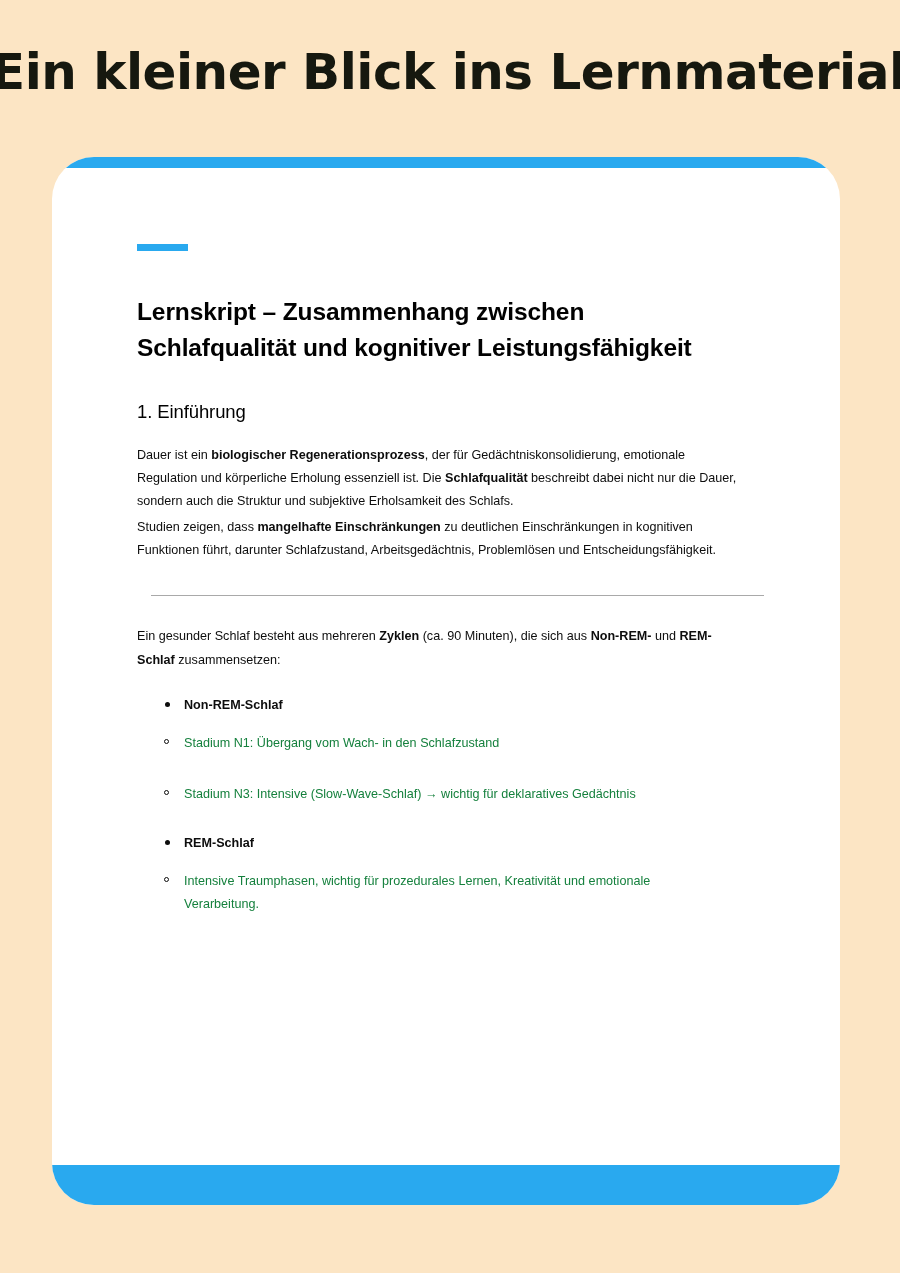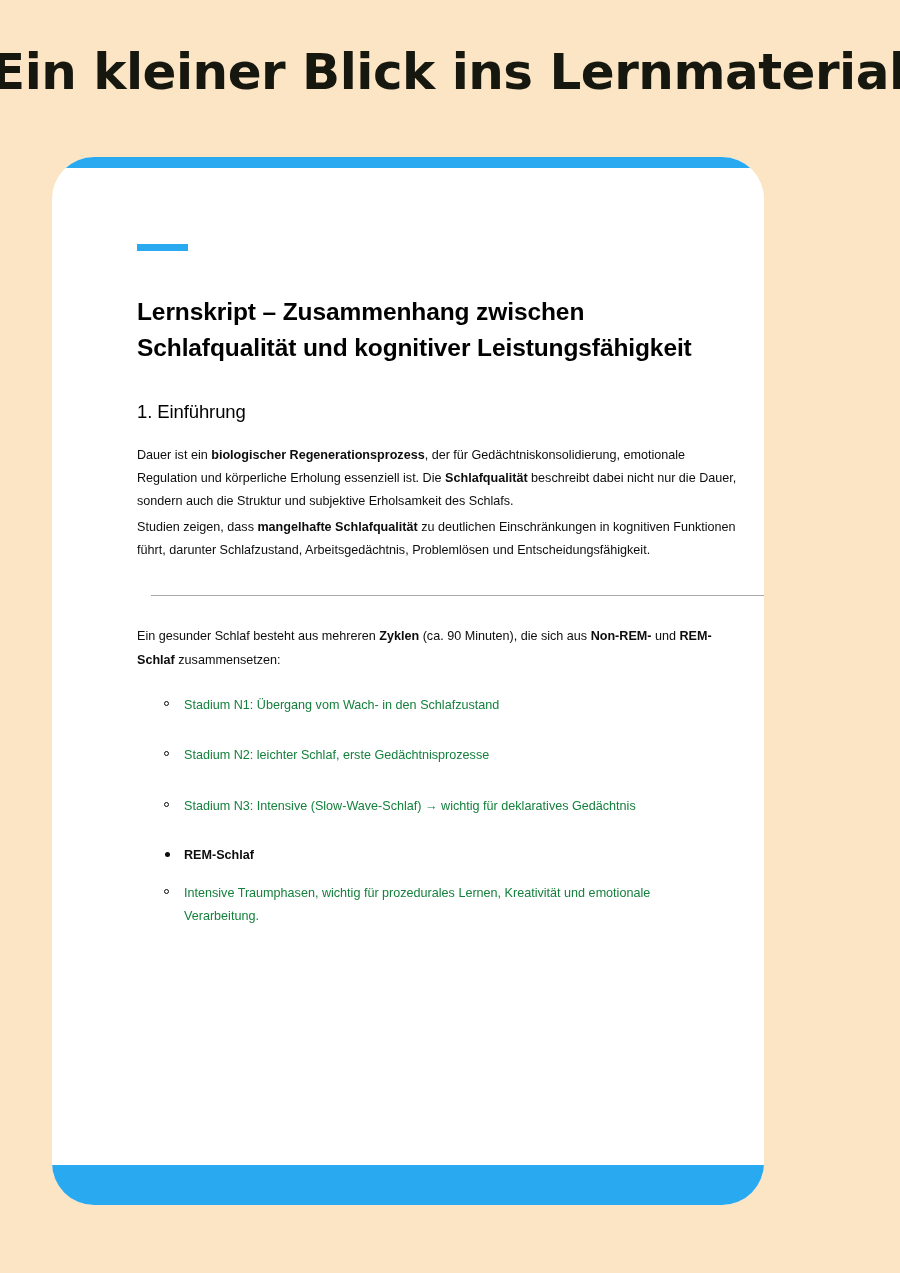--- a/index.html
+++ b/index.html
@@ -31,21 +31,21 @@
     line-height: 1;
     transform: scaleX(1.02);
     white-space: nowrap;
   }
 
   
   .doc-card {
     position: absolute;
     left: 52px;
     top: 157px;
-    width: 712px;
+    width: 788px;
     height: 1048px;
     background: #ffffff;
     border-radius: 42px;
     overflow: hidden;
   }
   .card-topbar {
     position: absolute;
     left: 0;
     top: 0;
     width: 796px;
@@ -178,34 +178,34 @@
 
   <div class="doc-body">
 
     <div class="accent-bar"></div>
 
     <div class="doc-title">Lernskript – Zusammenhang zwischen Schlafqualität und kognitiver Leistungsfähigkeit</div>
 
     <div>
       <div class="sec-heading">1. Einführung</div>
       <p class="para"><span>Dauer ist ein </span><b>biologischer Regenerationsprozess</b><span>, der für Gedächtniskonsolidierung, emotionale Regulation und körperliche Erholung essenziell ist. Die </span><b>Schlafqualität</b><span> beschreibt dabei nicht nur die Dauer, sondern auch die Struktur und subjektive Erholsamkeit des Schlafs.</span></p>
-      <p class="para"><span> Studien zeigen, dass </span><b>mangelhafte Schlafqualität</b><span> zu deutlichen Einschränkungen in kognitiven Funktionen führt, darunter Schlafzustand, Arbeitsgedächtnis, Problemlösen und Entscheidungsfähigkeit.</span></p>
+      <p class="para"><span> Studien zeigen, dass </span><b>mangelhafte Einschränkungen</b><span> zu deutlichen Einschränkungen in kognitiven Funktionen führt, darunter Schlafzustand, Arbeitsgedächtnis, Problemlösen und Entscheidungsfähigkeit.</span></p>
     </div>
 
     <hr class="rule">
     <div class="gap-after-rule"></div>
 
     <div>
       <p class="para"><span>Ein gesunder Schlaf besteht aus mehreren </span><b>Zyklen</b><span> (ca. 90 Minuten), die sich aus </span><b>Non-REM-</b><span> und </span><b>REM-Schlaf</b><span> zusammensetzen:</span></p>
 
       <ul class="lvl1">
+          <li class="l1item"><span class="b1"></span><span>Non-REM-Schlaf</span></li>
           <li style="list-style: none;">
             <ul class="lvl2">
               <li class="l2item"><span class="b2"></span><span>Stadium N1: Übergang vom Wach- in den Schlafzustand</span></li>
-              <li class="l2item"><span class="b2"></span><span>Stadium N2: leichter Schlaf, erste Gedächtnisprozesse</span></li>
               <li class="l2item"><span class="b2"></span><span>Stadium N3: Intensive (Slow-Wave-Schlaf) → wichtig für deklaratives Gedächtnis</span></li>
             </ul>
           </li>
           <li class="l1item"><span class="b1"></span><span>REM-Schlaf</span></li>
           <li style="list-style: none;">
             <ul class="lvl2">
               <li class="l2item"><span class="b2"></span><span>Intensive Traumphasen, wichtig für prozedurales Lernen, Kreativität und emotionale Verarbeitung.</span></li>
             </ul>
           </li>
         </ul>

